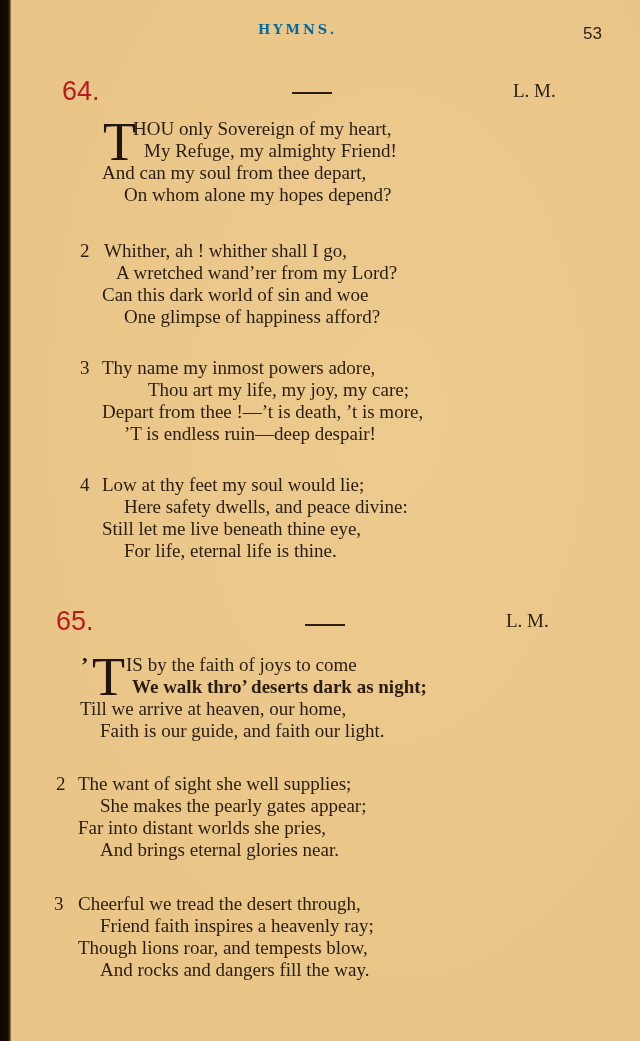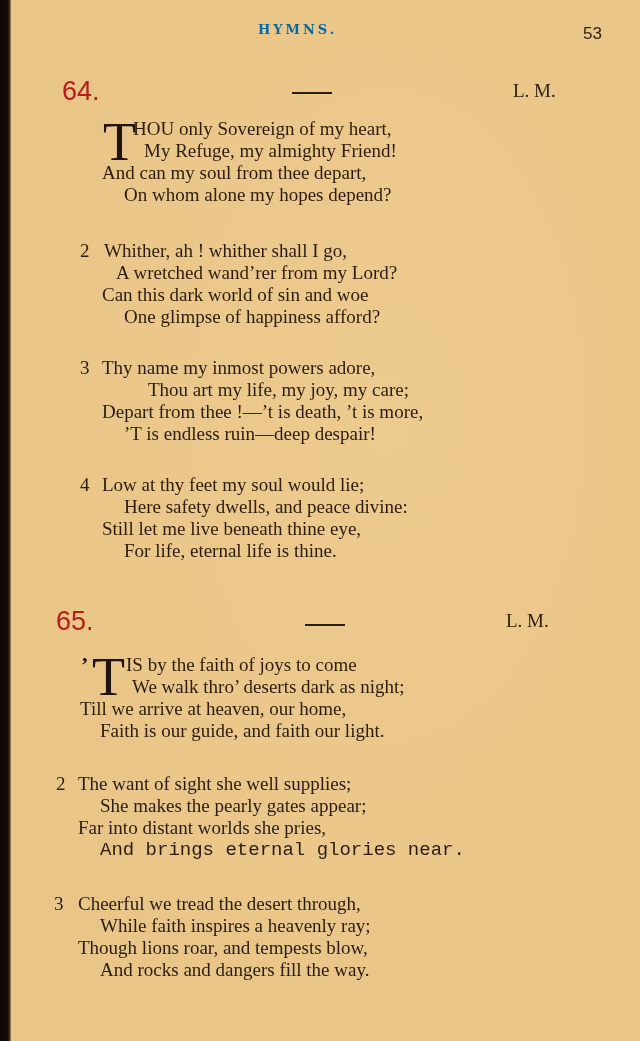--- a/index.html
+++ b/index.html
@@ -140,33 +140,33 @@
 
 <div>
   <div class="hymn-number" style="left:56px; top:606px;">65.</div>
   <div class="hymn-dash" style="left:305px; top:624px;"></div>
   <div class="hymn-meter" style="left:506px; top:610px;">L. M.</div>
 
   <div>
     <div class="apos" style="left:81px; top:652px;">’</div>
     <div class="dropcap" style="left:92px; top:655px;">T</div>
     <div class="line" style="left:126px; top:654px;text-align:center;">IS by the faith of joys to come</div>
-    <div class="line" style="left:132px; top:676px;">We walk thro’ deserts dark as night;</div>
+    <div class="line" style="left:132px; top:676px;font-weight:bold;">We walk thro’ deserts dark as night;</div>
     <div class="line" style="left:80px; top:698px;">Till we arrive at heaven, our home,</div>
     <div class="line" style="left:100px; top:720px;">Faith is our guide, and faith our light.</div>
   </div>
 
   <div>
     <div class="verse-num" style="left:56px; top:773px;">2</div>
     <div class="line" style="left:78px; top:773px;">The want of sight she well supplies;</div>
     <div class="line" style="left:100px; top:795px;">She makes the pearly gates appear;</div>
     <div class="line" style="left:78px; top:817px;">Far into distant worlds she pries,</div>
-    <div class="line" style="left:100px; top:839px;font-family:Liberation Mono, monospace;">And brings eternal glories near.</div>
+    <div class="line" style="left:100px; top:839px;">And brings eternal glories near.</div>
   </div>
 
   <div>
     <div class="verse-num" style="left:54px; top:893px;">3</div>
     <div class="line" style="left:78px; top:893px;">Cheerful we tread the desert through,</div>
-    <div class="line" style="left:100px; top:915px;">While faith inspires a heavenly ray;</div>
+    <div class="line" style="left:100px; top:915px;">Friend faith inspires a heavenly ray;</div>
     <div class="line" style="left:78px; top:937px;">Though lions roar, and tempests blow,</div>
     <div class="line" style="left:100px; top:959px;">And rocks and dangers fill the way.</div>
   </div>
 </div>
 
 </body></html>

